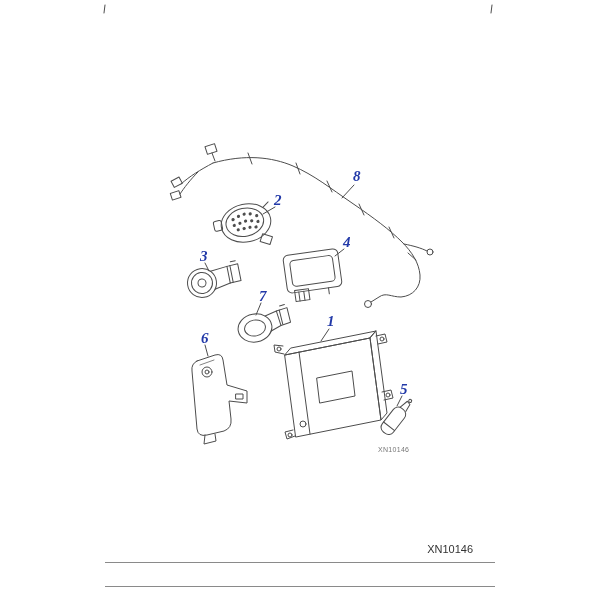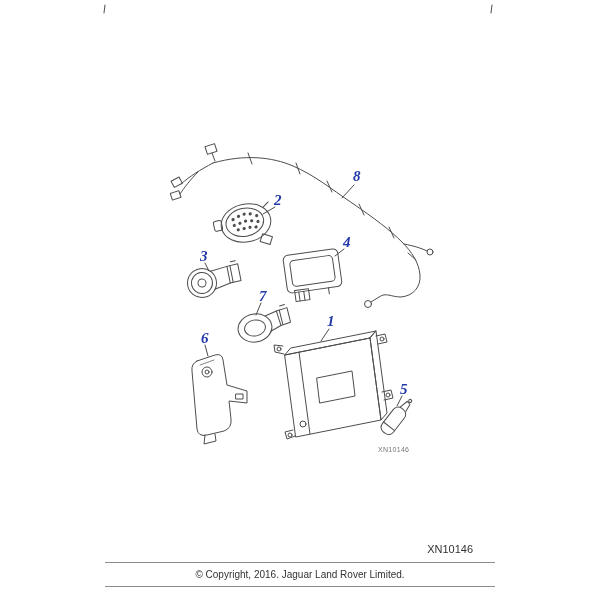--- a/index.html
+++ b/index.html
@@ -156,16 +156,15 @@
   <div class="callout" style="left:343px; top:234px;">4</div>
   <div class="callout" style="left:400px; top:381px;">5</div>
   <div class="callout" style="left:201px; top:330px;">6</div>
   <div class="callout" style="left:259px; top:288px;">7</div>
   <div class="callout" style="left:353px; top:168px;">8</div>
 
   <div class="code-small">XN10146</div>
   <div class="code-large">XN10146</div>
 
   <div class="rule rule-top"></div>
-  <div class="copyright">© Copyright, 2016. Jaguar Land Rover Limited.</div>
   <div class="rule rule-bottom"></div>
 
 </div>
 
 </body></html>

